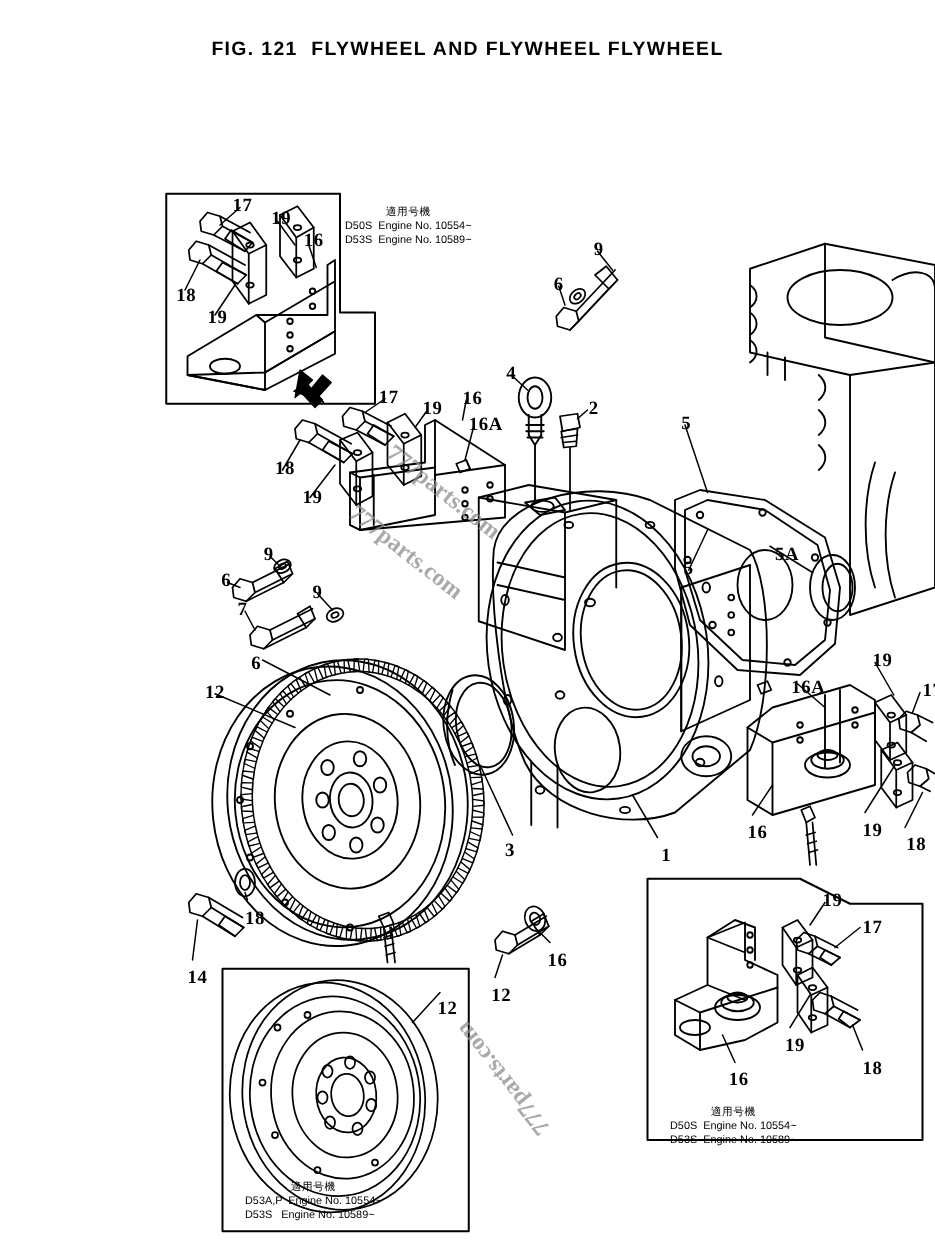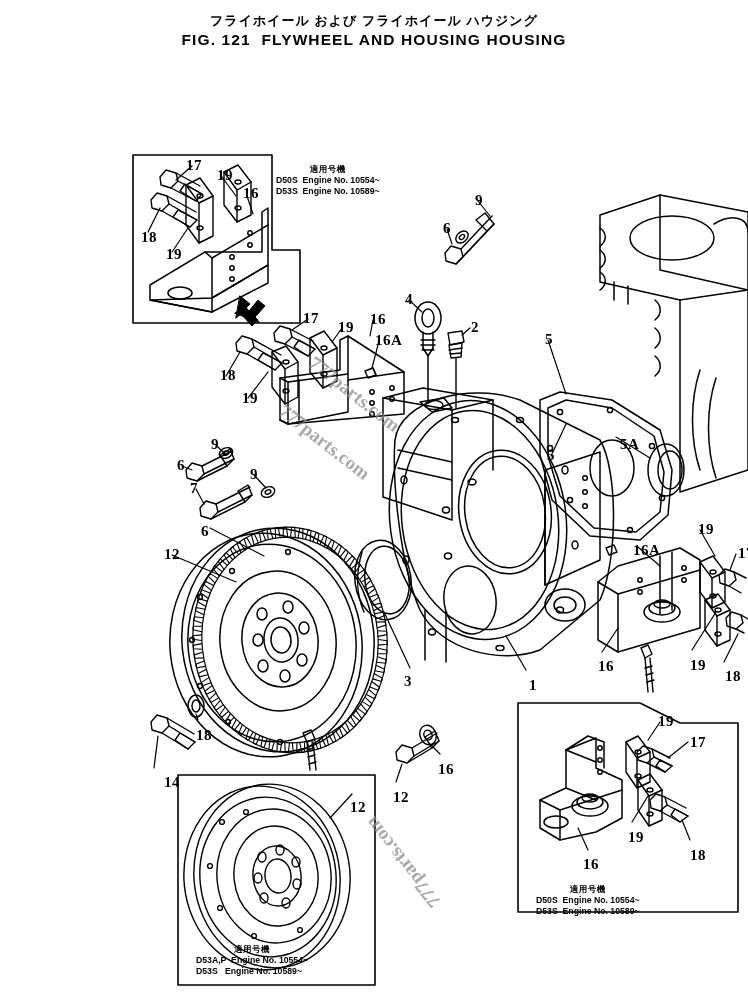--- a/index.html
+++ b/index.html
@@ -6,34 +6,33 @@
   body{width:748px;height:1006px;position:relative;overflow:hidden;
        font-family:"Liberation Sans",sans-serif;color:#000;}
   #sheet{position:absolute;inset:0;}
   svg{position:absolute;top:0;left:0;width:748px;height:1006px;}
   .ttl-jp{position:absolute;left:0;right:0;top:12px;text-align:center;
           font-size:13px;font-weight:bold;letter-spacing:1px;}
   .ttl-en{position:absolute;left:0;right:0;top:31px;text-align:center;
           font-size:15.5px;font-weight:bold;letter-spacing:1.1px;}
   .cal{position:absolute;font-size:15px;font-weight:bold;
        font-family:"Liberation Serif",serif;letter-spacing:0.5px;line-height:1;}
-  .noteblk{position:absolute;font-weight:bold;line-height:1.25;}
+  .noteblk{position:absolute;font-weight:normal;line-height:1.25;}
   .note-jp{font-size:8.5px;text-align:center;letter-spacing:.5px;}
   .note-row{font-size:8.7px;white-space:pre;}
   .wm{position:absolute;font-family:"Liberation Serif",serif;font-size:19px;
       color:#8d8d8d;font-weight:bold;white-space:nowrap;opacity:.75;}
 </style>
 </head>
 <body>
 
 <div id="sheet">
 
-  <div class="ttl-jp">フライホイール および フライホイール ハウジング</div>
   <div class="ttl-en">
-    <span>FIG. 121</span>&nbsp;&nbsp;<span>FLYWHEEL  AND  HOUSING  HOUSING</span>
+    <span>FIG. 121</span>&nbsp;&nbsp;<span>FLYWHEEL  AND  FLYWHEEL  FLYWHEEL</span>
   </div>
 
   <svg viewBox="0 0 748 1006">
     <g fill="none" stroke="#000" stroke-width="1.4" stroke-linejoin="round" stroke-linecap="round">
 
       <g>
         <path d="M133 155 L272 155 L272 250 L300 250 L300 323 L133 323 Z" stroke-width="1.6"></path>
       </g>
 
       <g stroke-width="1.5">
@@ -527,21 +526,21 @@
       <div class="cal" style="left: 633px; top: 543px;">16A</div>
       <div class="cal" style="left: 738px; top: 546px;">17</div>
       <div class="cal" style="left: 164px; top: 547px;">12</div>
       <div class="cal" style="left: 547px; top: 448px;">5</div>
       <div class="cal" style="left: 404px; top: 674px;">3</div>
       <div class="cal" style="left: 529px; top: 678px;">1</div>
       <div class="cal" style="left: 598px; top: 659px;">16</div>
       <div class="cal" style="left: 690px; top: 658px;">19</div>
       <div class="cal" style="left: 725px; top: 669px;">18</div>
       <div class="cal" style="left: 196px; top: 728px;">18</div>
-      <div class="cal" style="left: 164px; top: 775px;">14</div>
+      <div class="cal" style="left: 150px; top: 775px;">14</div>
       <div class="cal" style="left: 393px; top: 790px;">12</div>
       <div class="cal" style="left: 438px; top: 762px;">16</div>
       <div class="cal" style="left: 658px; top: 714px;">19</div>
       <div class="cal" style="left: 690px; top: 735px;">17</div>
       <div class="cal" style="left: 350px; top: 800px;">12</div>
       <div class="cal" style="left: 628px; top: 830px;">19</div>
       <div class="cal" style="left: 690px; top: 848px;">18</div>
       <div class="cal" style="left: 583px; top: 857px;">16</div>
     </div>
   <div id="wm-layer">

